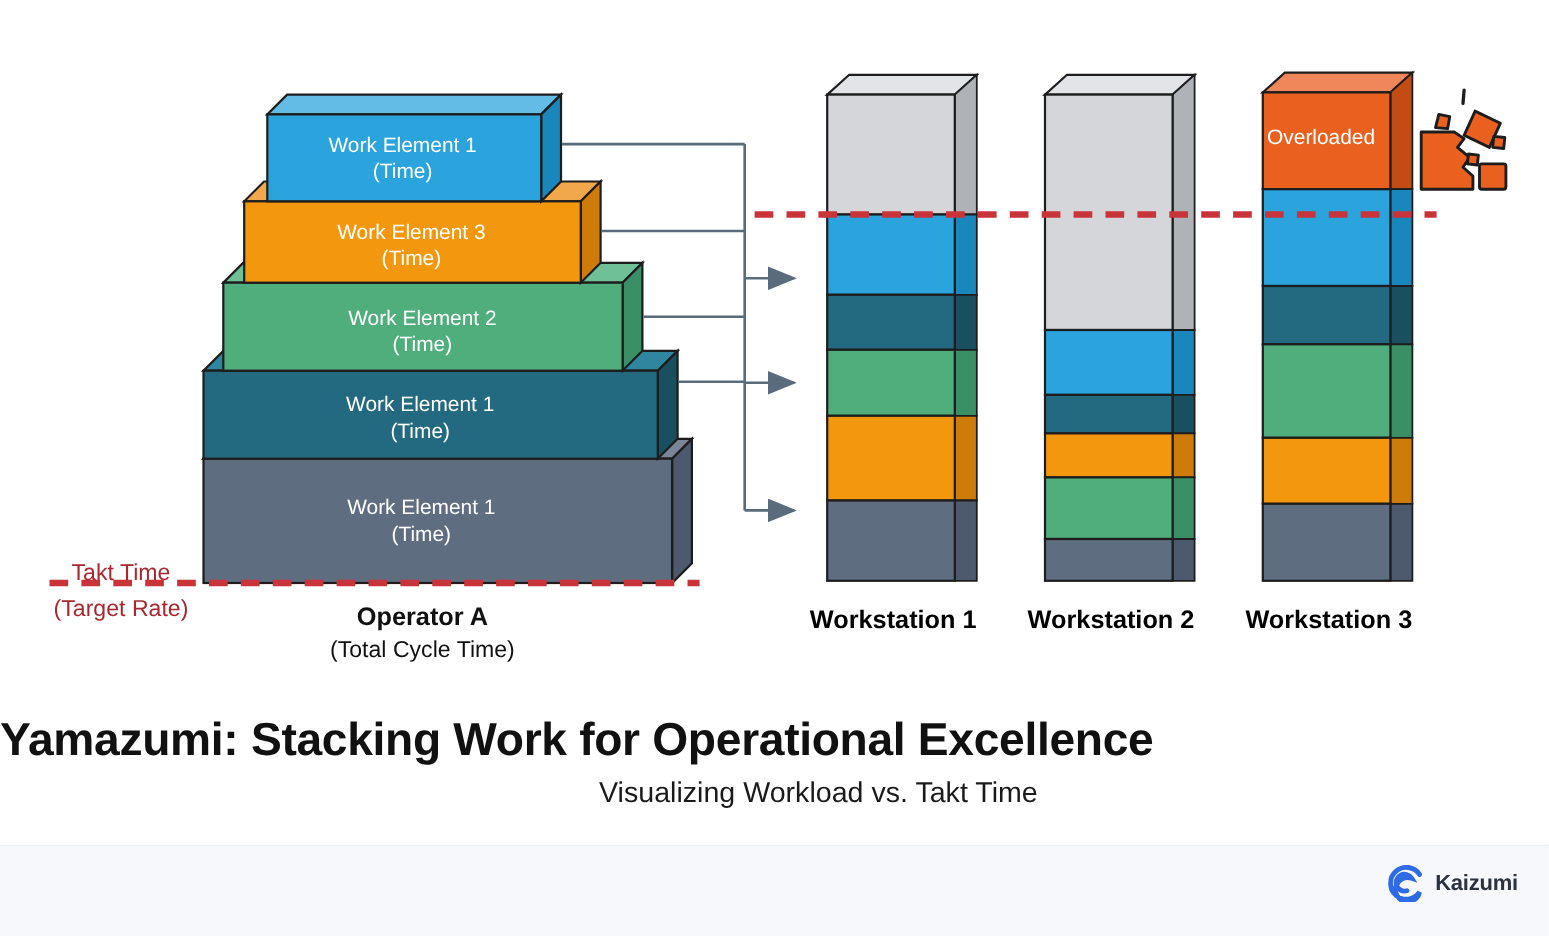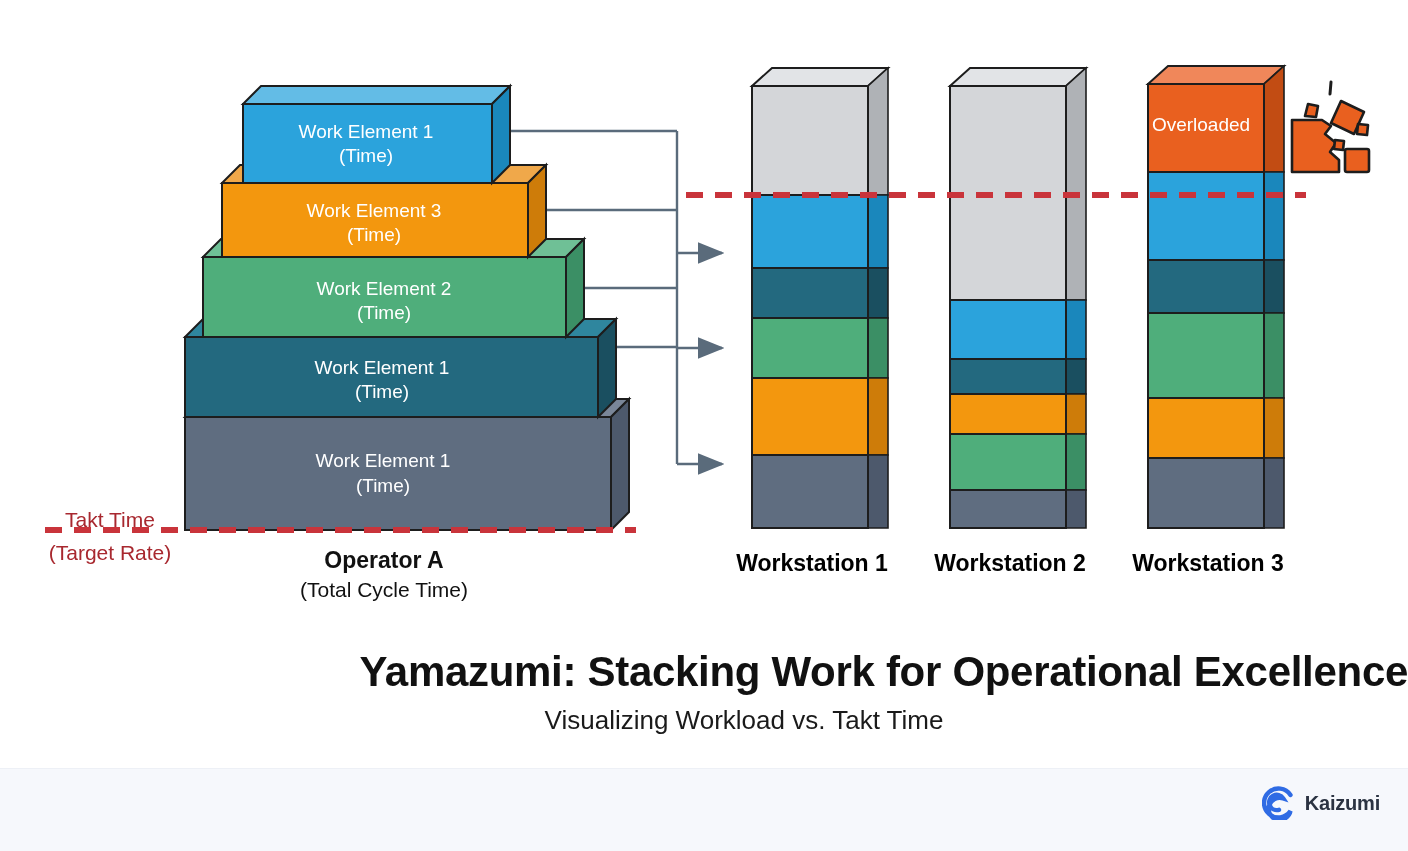--- a/index.html
+++ b/index.html
@@ -50,21 +50,21 @@
     fill:#ffffff;
     font-family:"Liberation Sans", sans-serif;
     font-size:19px;
     text-anchor:middle;
     dominant-baseline:middle;
   }
 
   .title-main{
     position:absolute;
     left:0;top:648px;width:1408px;
-    text-align:right;
+    text-align:left;
     font-size:42px;
     font-weight:bold;
     color:#111111;
     letter-spacing:-0.3px;
     font-family:"Liberation Sans", sans-serif;
   }
   .title-sub{
     position:absolute;
     left:0;top:705px;width:1408px;
     text-align:center;

